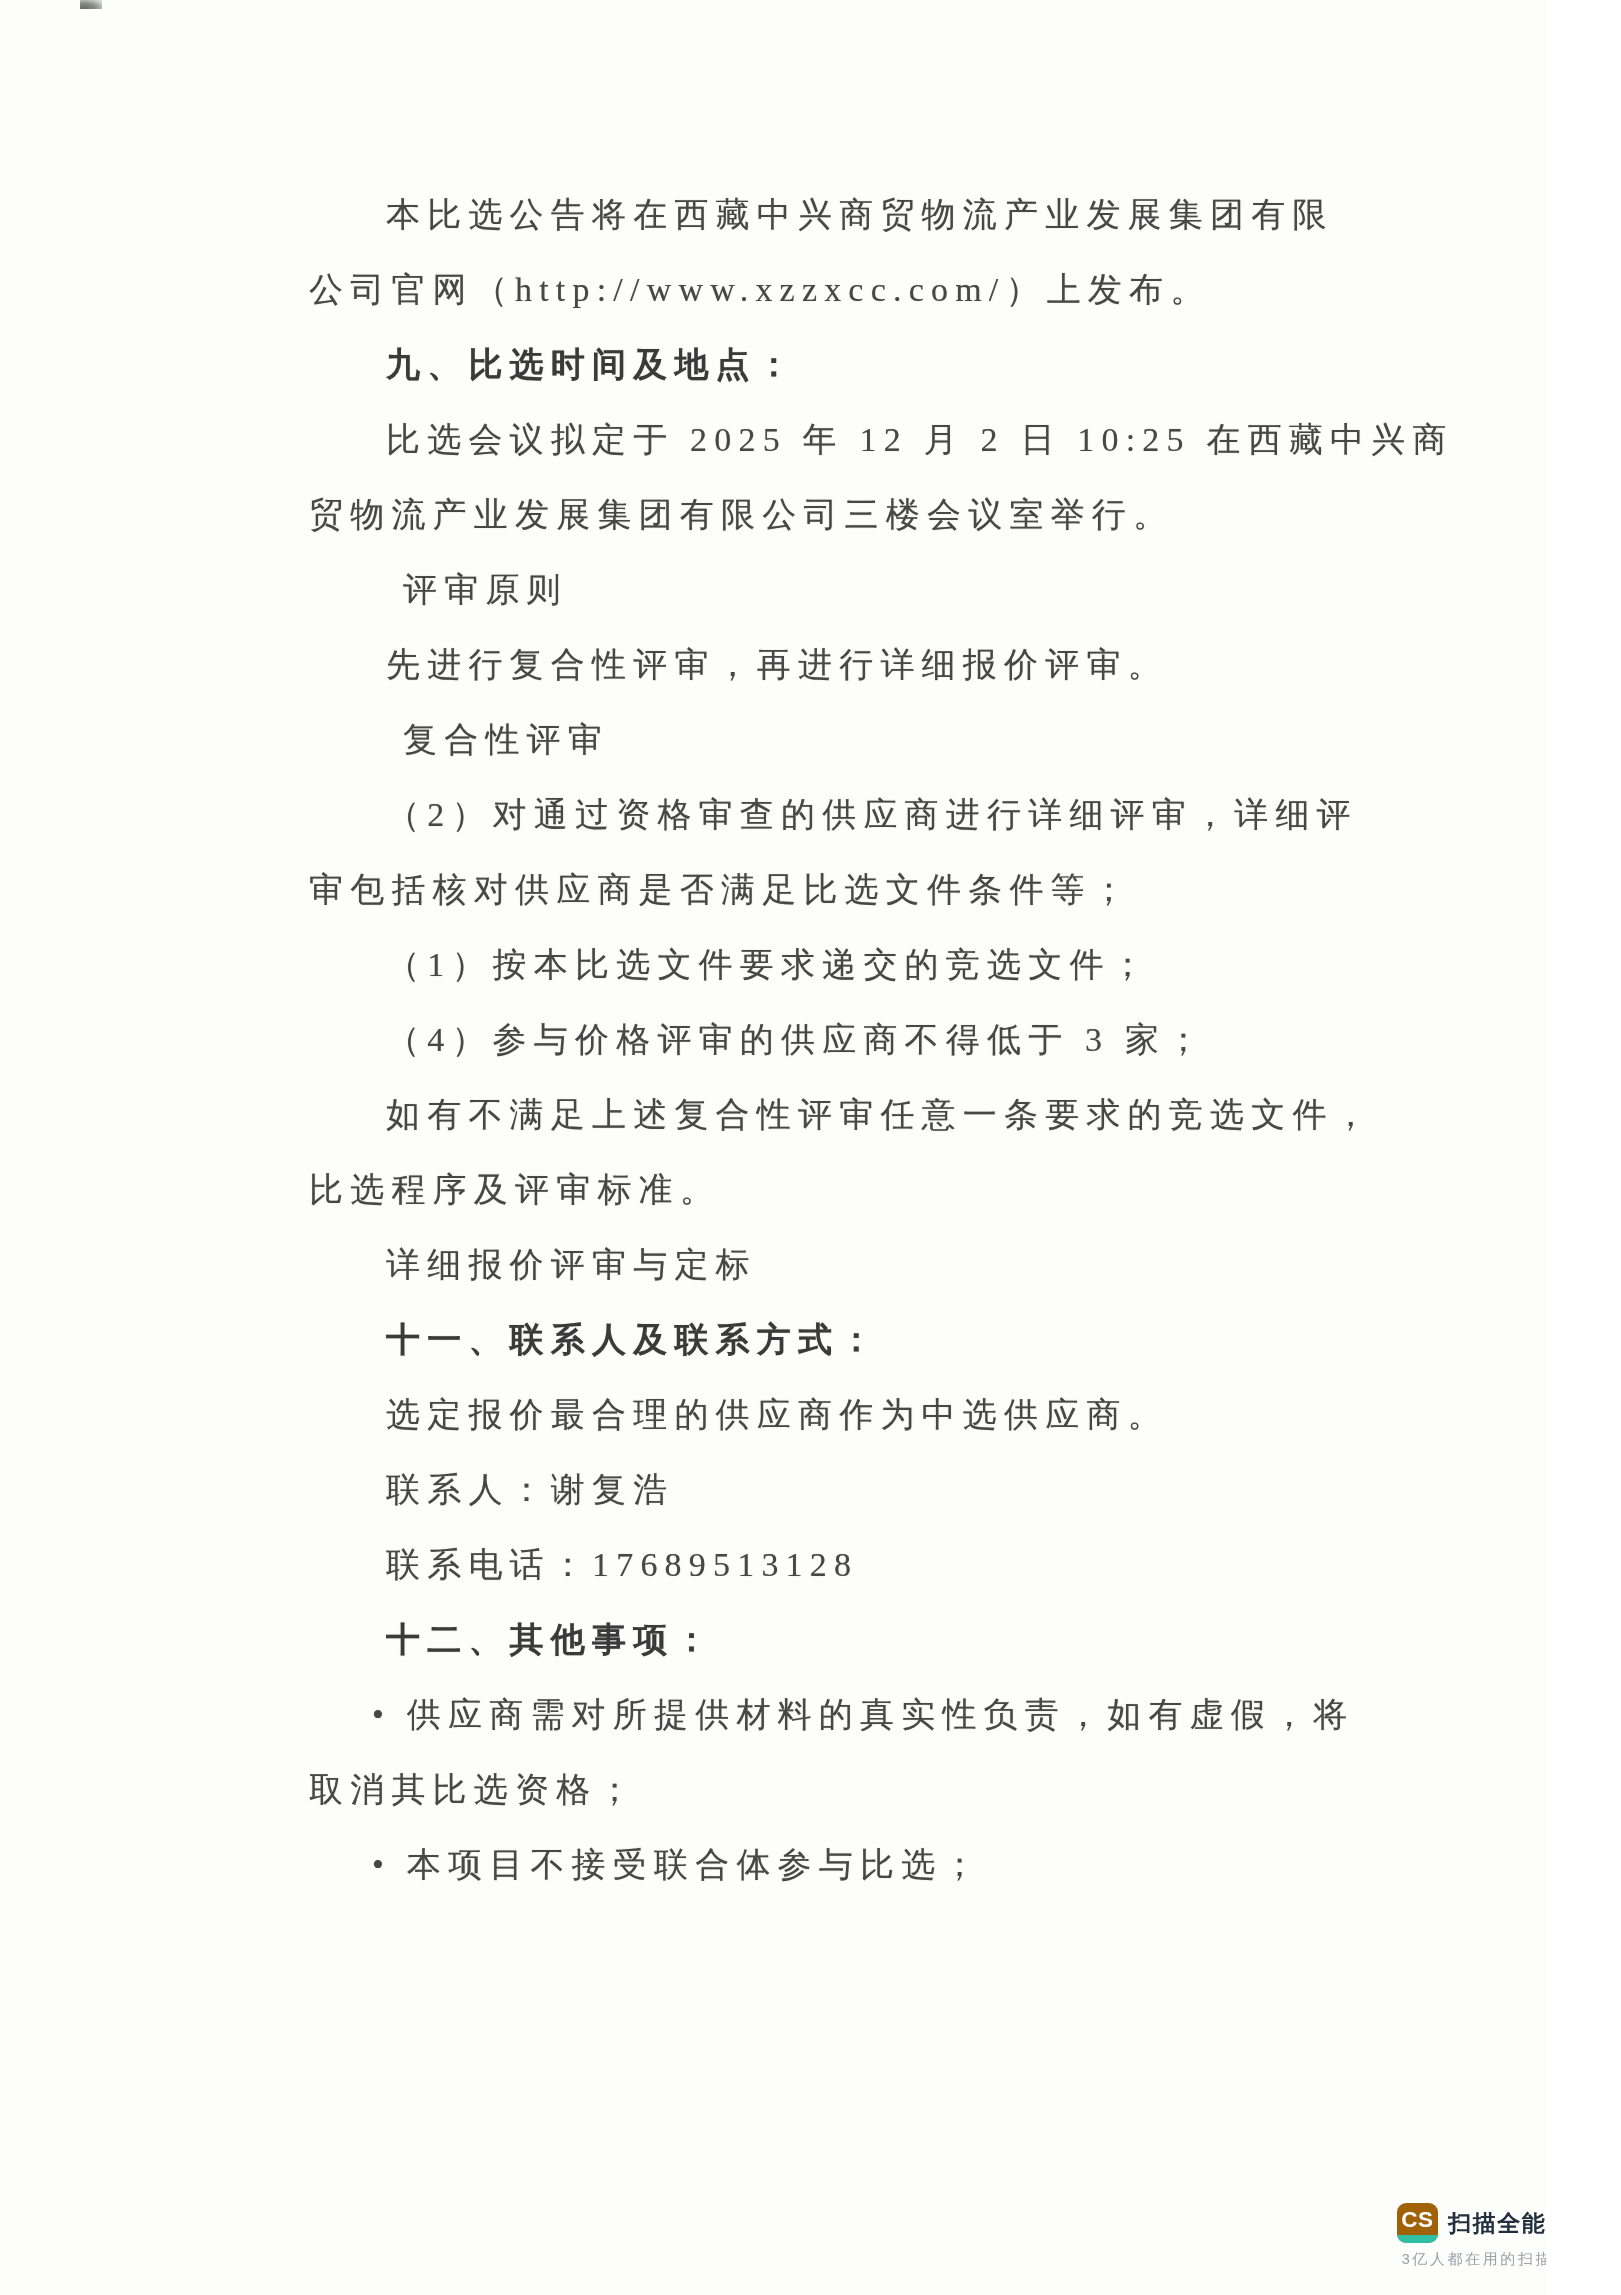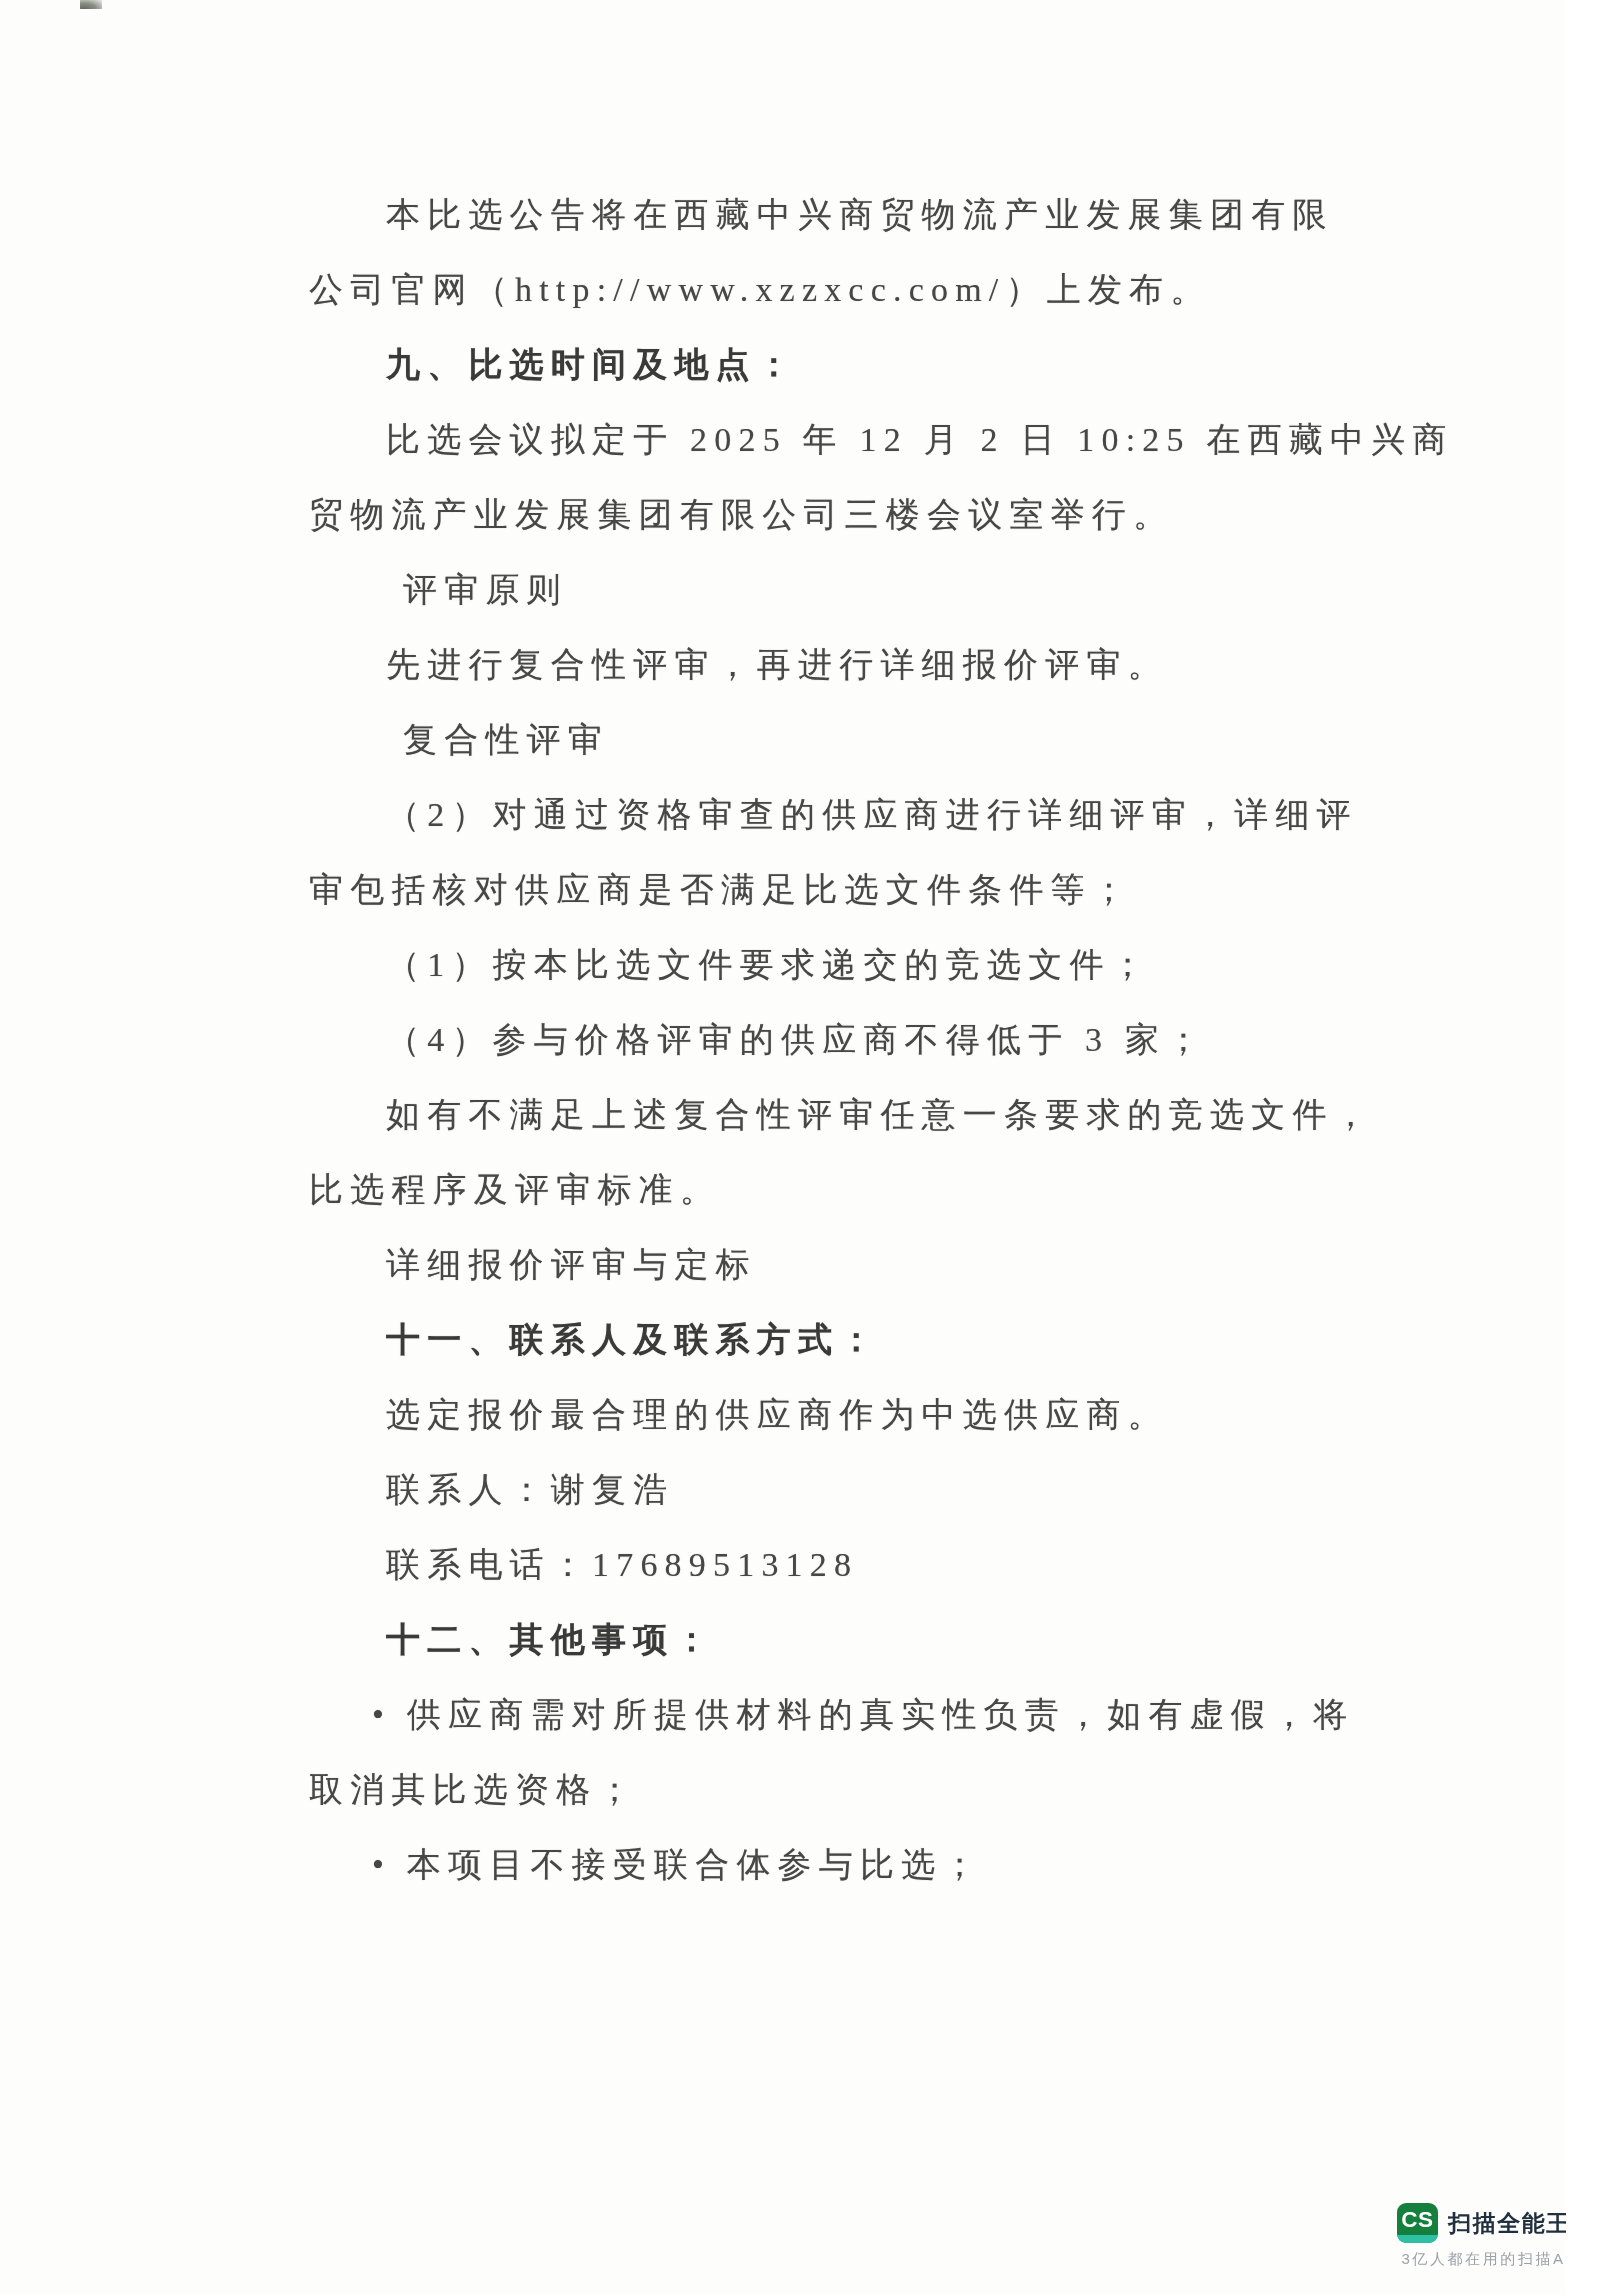--- a/index.html
+++ b/index.html
@@ -6,21 +6,20 @@
   body {
     width: 1622px; height: 2295px;
     background: #ffffff;
     font-family: "Liberation Serif", "DejaVu Serif", serif;
   }
   .page {
     position: relative;
     width: 1546px; height: 2295px;
     background: #fdfdfc;
     overflow: hidden;
-    padding-left: 20px;
   }
   
   .smudge {
     position: absolute; left: 80px; top: 0;
     width: 21.5px; height: 8.7px;
     background: radial-gradient(ellipse 140% 170% at 18% 100%,
       #565d53 0%, #7f857b 38%, #cfd3cc 72%, rgba(255,255,255,0) 100%);
     opacity: .92;
   }
   
@@ -39,21 +38,21 @@
   .flush  { padding-left: 0; }
   .head   { padding-left: 77px; font-weight: bold; color: #3a3a3a; }
   
   .wm {
     position: absolute; left: 1397px; top: 2203px; width: 195px;
     font-family: "Liberation Sans", "DejaVu Sans", sans-serif;
   }
   .wm-row { display: flex; align-items: center; gap: 10.2px; }
   .wm-badge {
     width: 41px; height: 40px; border-radius: 9.2px;
-    background: #15803d; position: relative; overflow: hidden;
+    background: #a16207; position: relative; overflow: hidden;
     display: flex; align-items: center; justify-content: center;
     flex: 0 0 auto;
   }
   .wm-badge-strip {
     position: absolute; bottom: 0; left: 0; right: 0; height: 7.7px;
     background: #2ebfa5;
   }
   .wm-badge-label {
     color: #ffffff; font-weight: bold; font-size: 22.5px;
     letter-spacing: 0.5px; margin-top: -6.1px;

